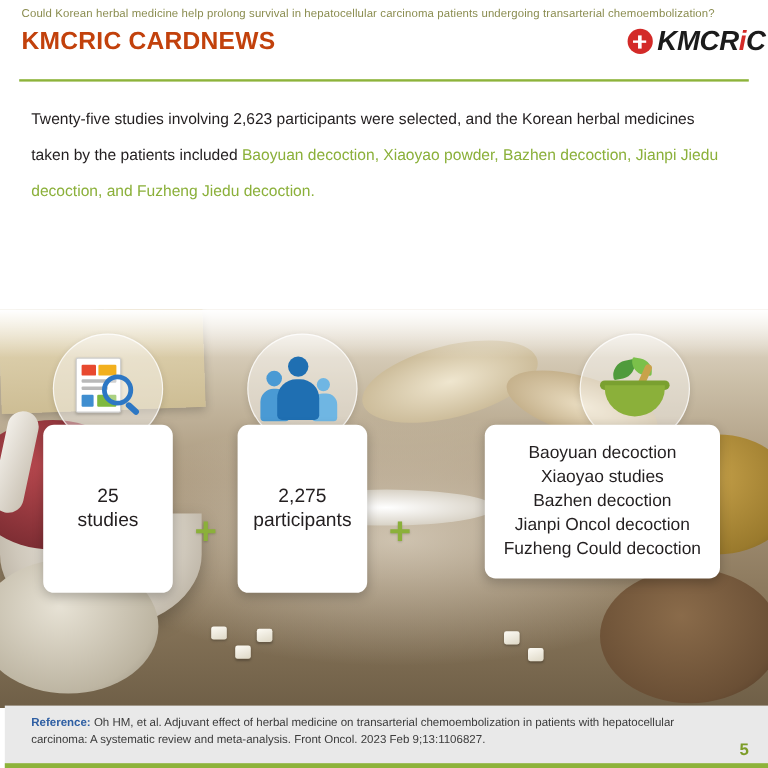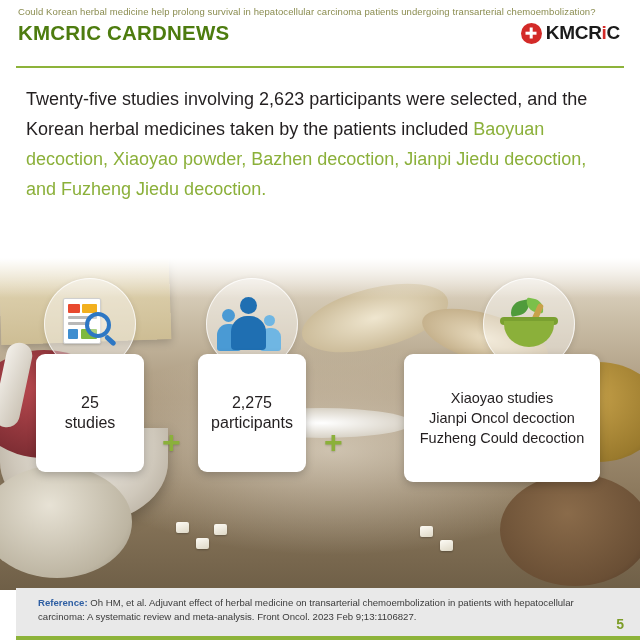--- a/index.html
+++ b/index.html
@@ -12,41 +12,41 @@
   .slide {
     position: relative;
     width: 640px; height: 640px;
     background: #ffffff;
   }
 
   
   .header {
     position: relative;
     height: 62px;
-    padding: 6px 20px 0 18px;
+    padding: 6px 2px 0 18px;
     background: #ffffff;
   }
   .kicker {
     font-size: 9.5px;
     color: #8a8c4f;
     letter-spacing: 0.1px;
     line-height: 12px;
     white-space: nowrap;
     overflow: hidden;
   }
   .brandrow {
     display: flex;
     align-items: center;
     justify-content: space-between;
     margin-top: 3px;
   }
   .brandtitle {
     font-size: 20.5px;
     font-weight: bold;
-    color: #4d7c0f;
+    color: #c2410c;
     letter-spacing: 0.2px;
   }
   .logo {
     display: flex;
     align-items: center;
     gap: 4px;
   }
   .logo-mark {
     width: 21px; height: 21px;
     border-radius: 50%;
@@ -64,36 +64,37 @@
   }
   .logo-mark::after {
     content: "";
     position: absolute;
     left: 50%; top: 50%;
     width: 2.6px; height: 11px;
     background: #ffffff;
     transform: translate(-50%, -50%);
   }
   .logo-text {
-    font-size: 19px;
+    font-size: 23px;
     font-weight: bold;
     color: #1b1b1b;
     letter-spacing: -0.3px;
+    font-style: italic;
   }
   .logo-text .dot { color: #d32a28; }
   .rule {
     height: 2px;
     background: #8db33a;
     margin: 4px 16px 0 16px;
   }
 
   
   .lead {
     padding: 16px 26px 6px 26px;
-    font-size: 18px;
+    font-size: 13px;
     line-height: 30px;
     color: #231f20;
   }
   .lead .hl { color: #8bb03a; }
 
   
   .band {
     position: absolute;
     left: 0; right: 0;
     top: 258px;
@@ -201,21 +202,21 @@
     box-shadow: 0 3px 9px rgba(0,0,0,0.22);
     display: flex; align-items: center; justify-content: center;
     text-align: center;
     color: #231f20;
     font-size: 15.5px;
     line-height: 20px;
     margin-top: -16px;
     position: relative;
     z-index: 2;
   }
-  .card.small { width: 108px; height: 118px; font-size: 16px; }
+  .card.small { width: 108px; height: 140px; font-size: 16px; }
   .card.wide  { width: 196px; height: 128px; font-size: 14.5px; line-height: 20px; }
   .plus {
     position: absolute;
     font-size: 32px;
     font-weight: bold;
     color: #8bb03a;
     z-index: 3;
     text-shadow: 0 1px 2px rgba(0,0,0,0.18);
   }
 
@@ -270,21 +271,21 @@
     background: #7bc04a; border-radius: 2px 14px 2px 14px; transform: rotate(10deg);
   }
   .herb .pest {
     position: absolute; left: 36px; top: 6px; width: 6px; height: 22px;
     background: #c8a24a; border-radius: 3px; transform: rotate(24deg);
   }
 
   
   .footer {
     position: absolute;
-    left: 16px; right: 0; bottom: 0;
+    left: 4px; right: 0; bottom: 0;
     height: 52px;
     background: #e9e9e9;
     padding: 8px 34px 0 22px;
   }
   .footer .ref {
     font-size: 9.6px;
     line-height: 13.5px;
     color: #3b3b3b;
   }
   .footer .ref b { color: #2f5fa3; }
@@ -392,21 +393,23 @@
         <div class="herb">
           <div class="leafa"></div>
             <div class="leafb"></div>
             <div class="pest"></div>
           <div class="bowl-top"></div>
             <div class="bowl2"></div>
         </div>
       </div>
       <div class="card wide">
         <div>
+          <div>Baoyuan decoction</div>
           <div>Xiaoyao studies</div>
+          <div>Bazhen decoction</div>
           <div>Jianpi Oncol decoction</div>
           <div>Fuzheng Could decoction</div>
         </div>
       </div>
     </div>
 
   </div>
 
   <div class="footer">
     <div class="ref">

